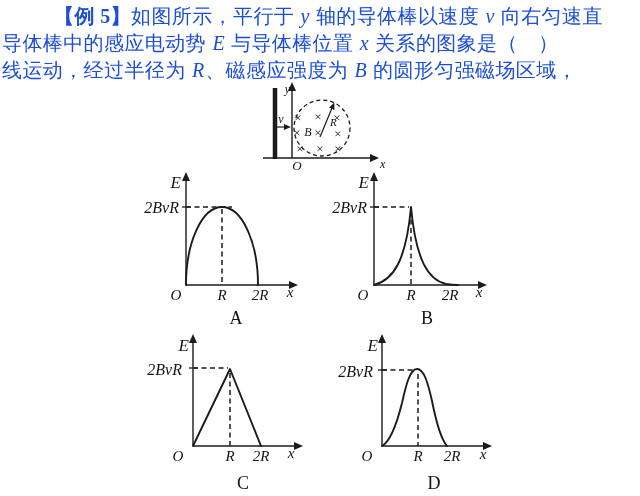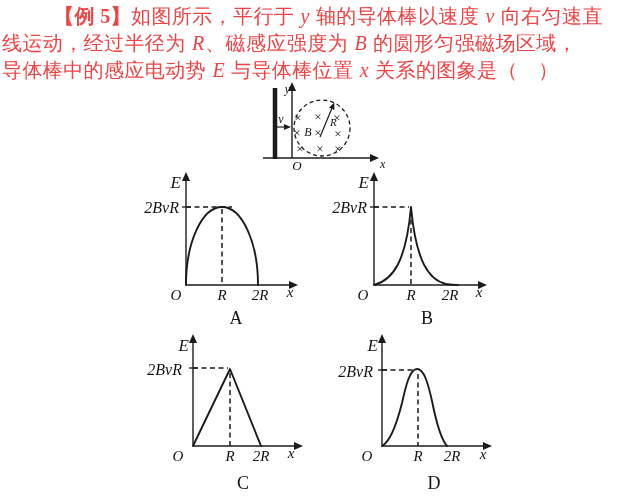--- a/index.html
+++ b/index.html
@@ -1,17 +1,17 @@
 <!DOCTYPE html>
 <html><head>
 <meta charset="utf-8">
 <style>
   html,body{margin:0;padding:0;background:#fff;}
   .page{position:relative;width:640px;height:496px;background:#fff;overflow:hidden;
-        font-family:"Liberation Serif",serif;color:#ef4444;}
+        font-family:"Liberation Serif",serif;color:#1d4ed8;}
   .problem{position:absolute;top:3px;left:2px;width:637px;font-size:20px;line-height:27px;letter-spacing:.4px;}
   .pline{white-space:nowrap;}
   .ln1{text-indent:52px;}
   .b{font-weight:bold;}
   .i{font-style:italic;letter-spacing:0;padding:0 1px;}
   svg{position:absolute;left:0;top:0;}
   svg text{font-family:"Liberation Serif",serif;fill:#141414;}
   .it{font-style:italic;}
   .ax{stroke:#1b1b1b;stroke-width:1.4;fill:none;}
   .thin{stroke:#1b1b1b;stroke-width:1.2;fill:none;}
@@ -23,22 +23,22 @@
   .f11{font-size:11px;} .f12{font-size:12px;} .f13{font-size:13px;}
   .f15{font-size:15px;} .f16{font-size:16px;} .f17{font-size:17px;} .f18{font-size:18px;}
 </style>
 </head>
 <body>
 
 <div class="page">
 
   <div class="problem">
     <div class="pline ln1"><span class="b">【例 5】</span><span>如图所示，平行于 </span><span class="i">y</span><span> 轴的导体棒以速度 </span><span class="i">v</span><span> 向右匀速直</span></div>
+    <div class="pline"><span>导体棒中的感应电动势 </span><span class="i">E</span><span> 与导体棒位置 </span><span class="i">x</span><span> 关系的图象是（　）</span></div>
     <div class="pline"><span>线运动，经过半径为 </span><span class="i">R</span><span>、磁感应强度为 </span><span class="i">B</span><span> 的圆形匀强磁场区域，</span></div>
-    <div class="pline"><span>导体棒中的感应电动势 </span><span class="i">E</span><span> 与导体棒位置 </span><span class="i">x</span><span> 关系的图象是（　）</span></div>
   </div>
 
   <svg width="640" height="496" viewBox="0 0 640 496">
     <defs>
       <marker id="ah" markerUnits="userSpaceOnUse" markerWidth="9" markerHeight="8" viewBox="0 0 9 8" refX="1" refY="4" orient="auto">
         <path d="M0,0 L9,4 L0,8 z" fill="#1b1b1b"></path>
       </marker>
       <marker id="ahs" markerUnits="userSpaceOnUse" markerWidth="7" markerHeight="6" viewBox="0 0 7 6" refX="1" refY="3" orient="auto">
         <path d="M0,0 L7,3 L0,6 z" fill="#1b1b1b"></path>
       </marker>

